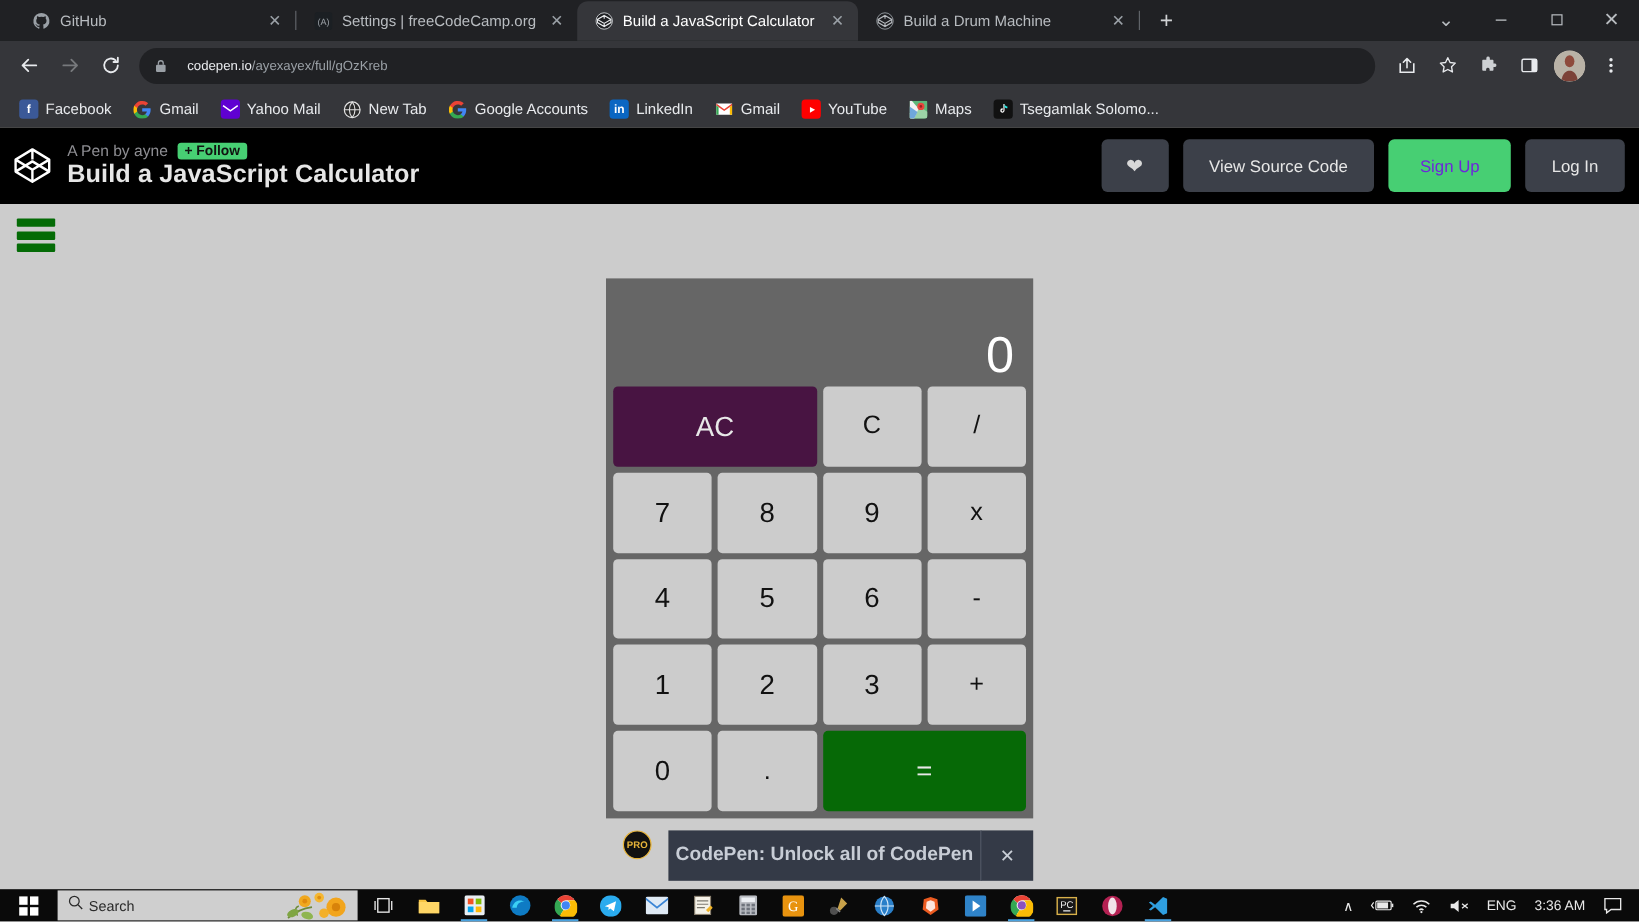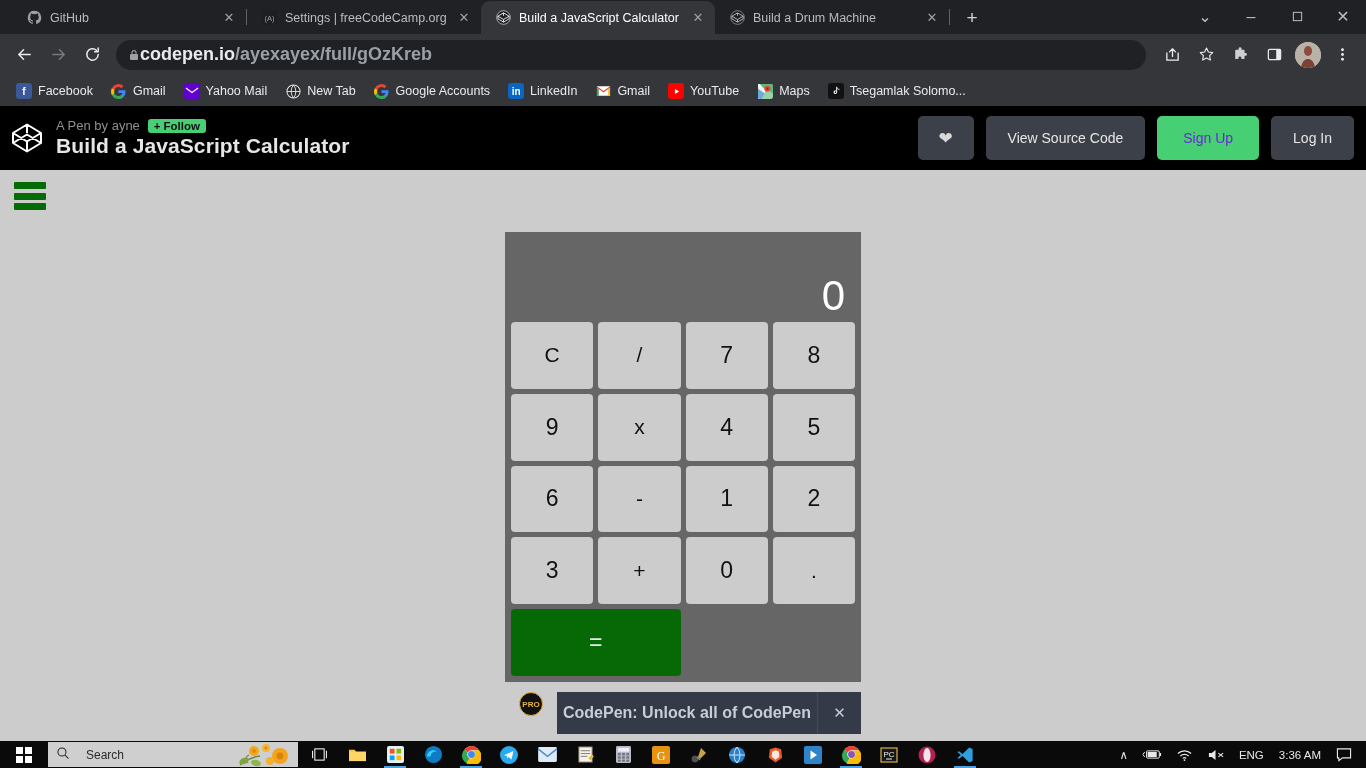--- a/index.html
+++ b/index.html
@@ -65,22 +65,22 @@
     background: #35363a; padding: 0 8px; gap: 2px;
   }
   .tbtn {
     width: 32px; height: 32px; border-radius: 50%;
     display: flex; align-items: center; justify-content: center;
     color: #e8eaed; flex: 0 0 32px;
   }
   .omnibox {
     flex: 1 1 auto; height: 30px; background: #202124;
     border-radius: 16px; display: flex; align-items: center;
-    padding: 0 12px; gap: 0; margin: 0 8px 0 6px;
-    font-size: 18px; color: #9aa0a6; max-width: 1070px; font-weight: bold;
+    padding: 0 12px; gap: 16px; margin: 0 8px 0 6px;
+    font-size: 11px; color: #9aa0a6; max-width: 1070px;
   }
   .omnibox .lock { color: #9aa0a6; display:flex; }
   .url-strong { color: #e8eaed; }
   .url-rest { color: #9aa0a6; }
   .tb-right { display: flex; align-items: center; gap: 2px; }
   .avatar-btn {
     width: 26px; height: 26px; border-radius: 50%;
     background: #c9c2b6; overflow: hidden; position: relative;
     display: flex; align-items: flex-end; justify-content: center;
   }
@@ -213,21 +213,21 @@
     align-items: center; justify-content: center;
   }
   .winlogo {
     width: 16px; height: 16px;
     display: grid; grid-template-columns: 1fr 1fr;
     grid-template-rows: 1fr 1fr; gap: 2px;
   }
   .winlogo i { background: #ffffff; display: block; }
   .searchbox {
     width: 250px; height: 25px; background: #cfcfcf;
-    display: flex; align-items: center; gap: 16px;
+    display: flex; align-items: center; gap: 4px;
     padding: 0 8px; position: relative; overflow: hidden;
   }
   .searchbox .slabel { font-size: 12px; color: #2a2a2a; }
   .flower {
     position: absolute; right: 2px; bottom: -2px;
     width: 62px; height: 26px;
   }
   .tbicons { display: flex; align-items: center; gap: 0px; margin-left: 2px; }
   .tbico {
     width: 38px; height: 27px; display: flex;
@@ -508,20 +508,21 @@
 
   <div class="menu-burger">
     <span></span>
     <span></span>
     <span></span>
   </div>
 
   <div class="calc">
     <div class="calc-display">0</div>
     <div class="calc-grid">
+      <div class="key ac">AC</div>
       <div class="key op">C</div>
       <div class="key op">/</div>
 
       <div class="key">7</div>
       <div class="key">8</div>
       <div class="key">9</div>
       <div class="key op">x</div>
 
       <div class="key">4</div>
       <div class="key">5</div>

